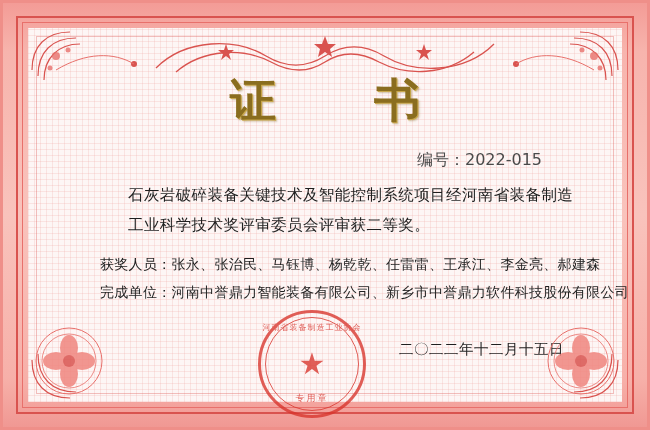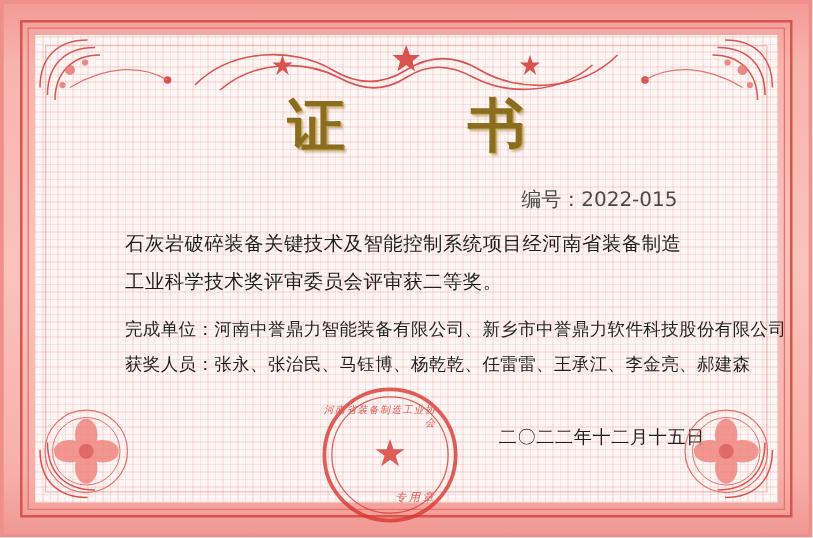--- a/index.html
+++ b/index.html
@@ -8,21 +8,21 @@
     background: #ffffff;
   }
   body {
     font-family: "Liberation Sans", sans-serif;
   }
   .certificate {
     position: relative;
     width: 650px;
     height: 430px;
     overflow: hidden;
-    background: #e5e5e5;
+    background: #5eead4;
     box-sizing: border-box;
   }
   
   .frame-outer {
     position: absolute;
     inset: 0;
     background:
       linear-gradient(180deg, #f39a95 0%, #f7b4ad 12%, #f9c3bc 50%, #f7b0a9 88%, #f09792 100%);
   }
   .frame-edge {
@@ -116,20 +116,21 @@
     right: 70px;
     top: 180px;
   }
   .body-line {
     font-family: "DejaVu Sans", sans-serif;
     font-size: 15.5px;
     color: #1f1f1f;
     line-height: 30px;
     letter-spacing: 0.4px;
     white-space: nowrap;
+    padding-left: 28px;
   }
   .body-line.indent { }
 
   .meta-block {
     position: absolute;
     left: 100px;
     right: 60px;
     top: 250px;
   }
   .meta-line {
@@ -178,27 +179,26 @@
     position: absolute;
     left: 50%;
     top: 50%;
     transform: translate(-50%,-50%);
     color: #d8342c;
     font-size: 30px;
     line-height: 1;
   }
   .seal-text-top, .seal-text-bottom {
     position: absolute;
-    left: 0; right: 17px;
-    text-align: right;
+    left: 0; right: 0;
+    text-align: center;
     color: #d8342c;
     font-size: 8px;
     letter-spacing: 1px;
     font-family: "DejaVu Sans", sans-serif;
-    font-style: italic;
   }
   .seal-text-top { top: 12px; }
   .seal-text-bottom { bottom: 13px; font-size: 9px; letter-spacing: 2px; }
 
   
   .medallion {
     position: absolute;
     bottom: 34px;
     width: 70px;
     height: 70px;
@@ -275,22 +275,22 @@
   <div class="serial">
     <span>编号</span><span>：</span><span>2022-015</span>
   </div>
 
   <div class="body-block">
     <div class="body-line indent">石灰岩破碎装备关键技术及智能控制系统项目经河南省装备制造</div>
     <div class="body-line">工业科学技术奖评审委员会评审获二等奖。</div>
   </div>
 
   <div class="meta-block">
+    <div class="meta-line">获奖人员：张永、张治民、马钰博、杨乾乾、任雷雷、王承江、李金亮、郝建森</div>
     <div class="meta-line">完成单位：河南中誉鼎力智能装备有限公司、新乡市中誉鼎力软件科技股份有限公司</div>
-    <div class="meta-line">获奖人员：张永、张治民、马钰博、杨乾乾、任雷雷、王承江、李金亮、郝建森</div>
   </div>
 
   <div class="date">二〇二二年十二月十五日</div>
 
   <div class="seal">
     <div class="seal-ring"></div>
     <div class="seal-ring-2"></div>
     <div class="seal-text-top">河南省装备制造工业协会</div>
     <div class="seal-star">★</div>
     <div class="seal-text-bottom">专用章</div>

